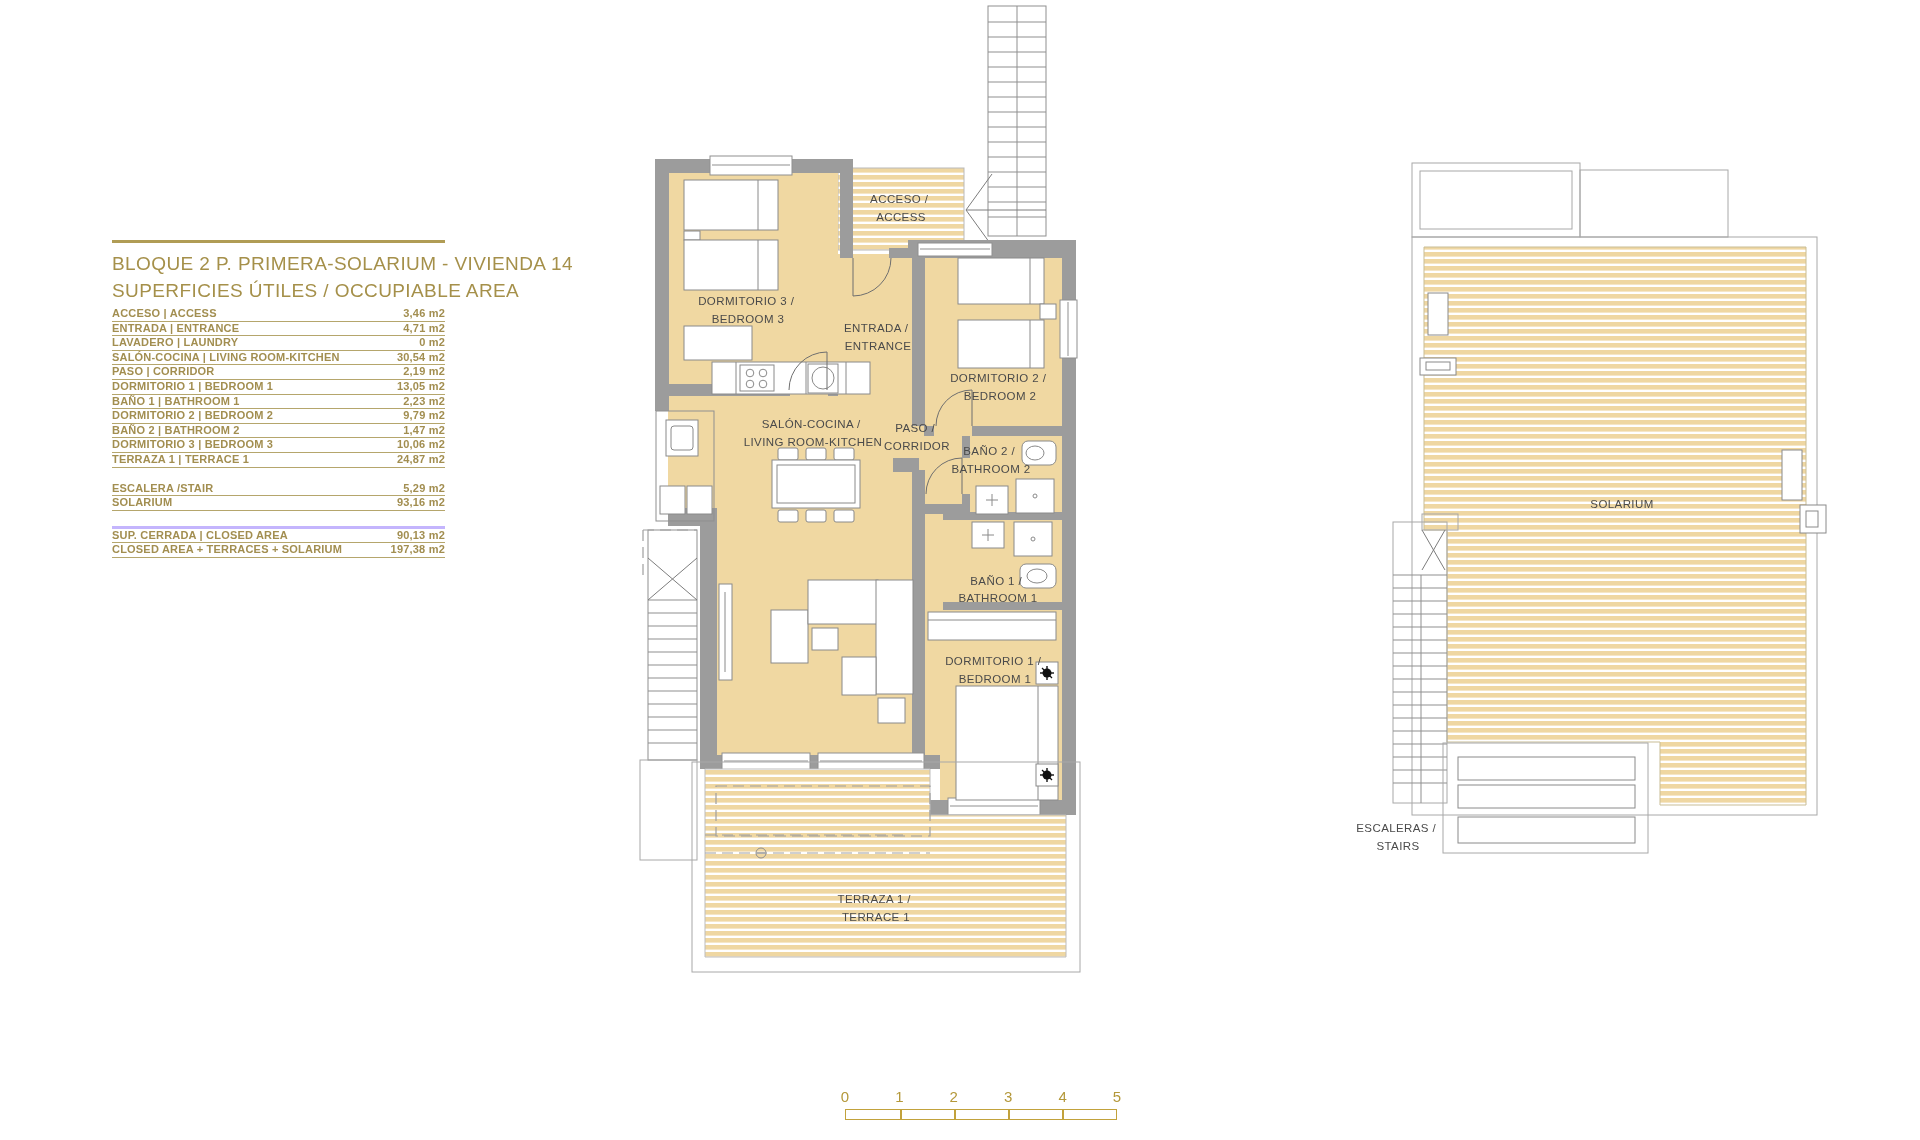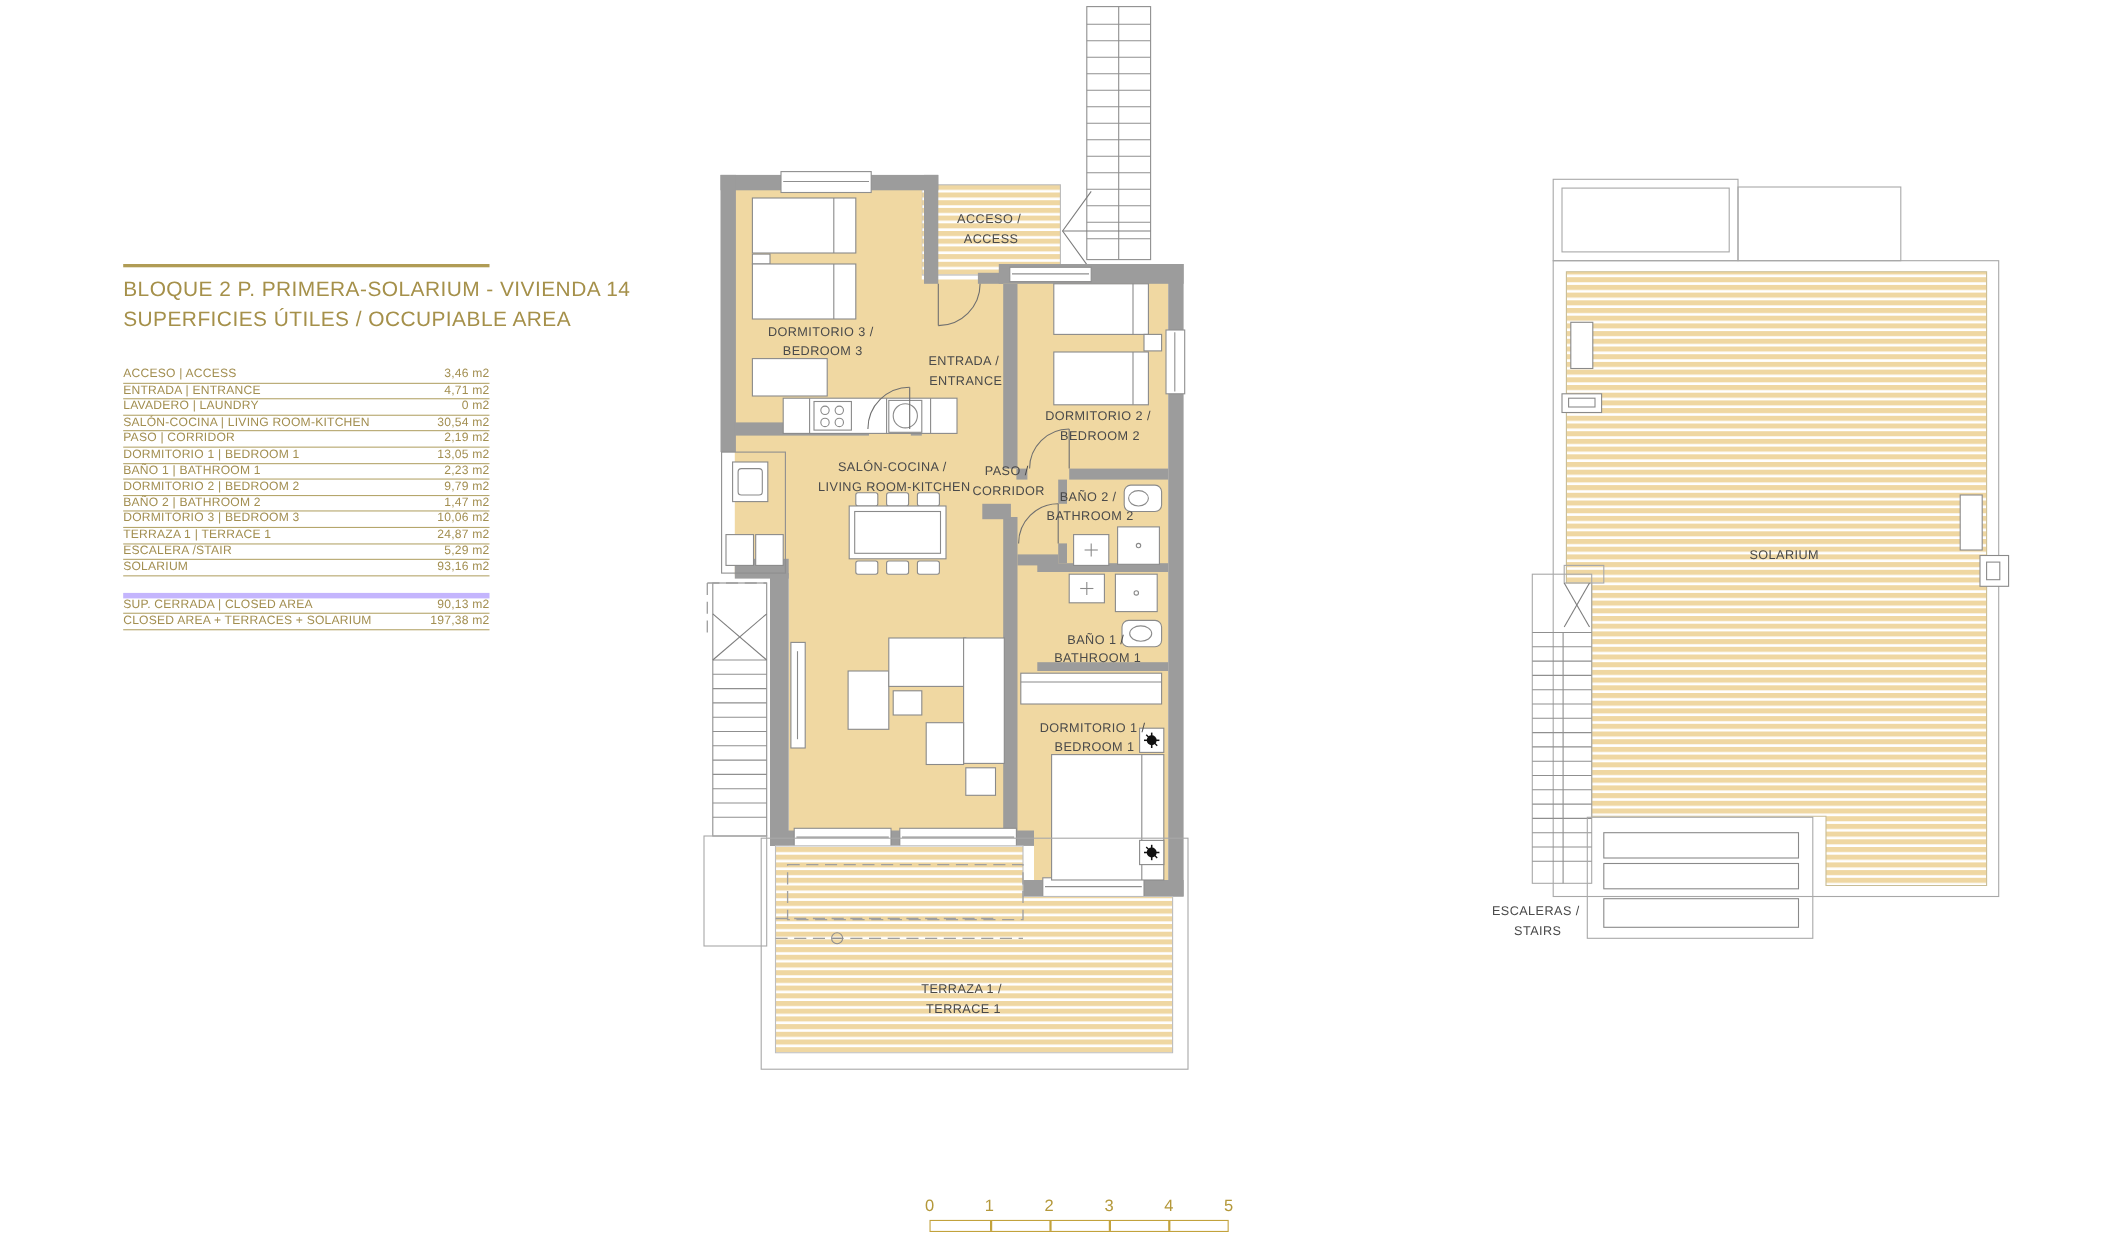--- a/index.html
+++ b/index.html
@@ -9,27 +9,27 @@
 
   
   .titleblock{position:absolute;left:112px;top:240px;width:333px;}
   .title-rule{height:3px;background:#b09c55;}
   .title-l1,.title-l2{margin:0;text-align:center;white-space:nowrap;
        color:#a5904a;font-weight:400;font-size:19px;letter-spacing:.4px;}
   .title-l1{margin-top:10px;}
   .title-l2{margin-top:5px;}
 
   
-  .areatable{position:absolute;left:112px;top:334px;width:333px;
-       color:#a28e50;font-size:11px;letter-spacing:.2px;}
+  .areatable{position:absolute;left:112px;top:307px;width:333px;
+       color:#a28e50;font-size:11px;letter-spacing:.2px;font-weight:bold;}
   .arow{display:flex;justify-content:space-between;align-items:baseline;
        border-bottom:1px solid #b5a66c;padding:1px 0 1px 0;height:11.6px;
        line-height:11px;white-space:nowrap;}
-  .arow.gap{margin-top:0;}
-  .summary{margin-top:15px;border-top:5px solid #c4b5fd;}
+  .arow.gap{margin-top:14px;}
+  .summary{margin-top:15px;border-top:3px solid #c4b5fd;}
   .alabel{text-align:left;}
   .avalue{}
 
   
   svg.plan{position:absolute;left:0;top:0;width:1920px;height:1140px;}
   .wall{fill:#9c9c9c;stroke:none;}
   .thin{stroke:#8f8f8f;stroke-width:1;fill:none;}
   .thin2{stroke:#a8a8a8;stroke-width:1;fill:none;}
   .furn{fill:#ffffff;stroke:#8a8a8a;stroke-width:1;}
   .furnline{stroke:#8a8a8a;stroke-width:1;fill:none;}

